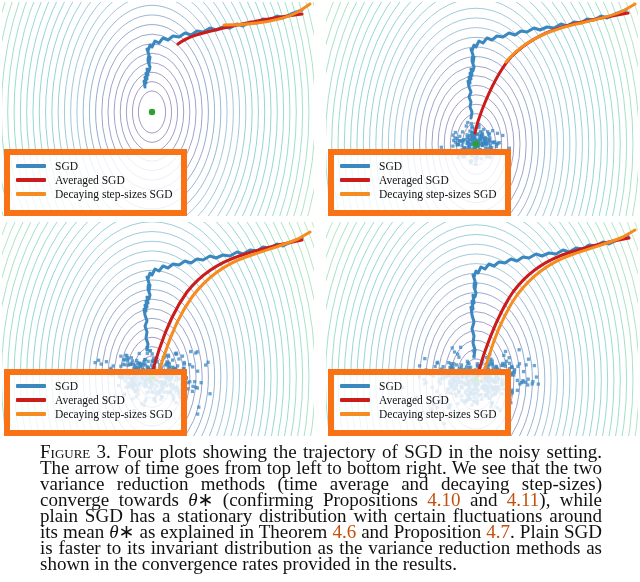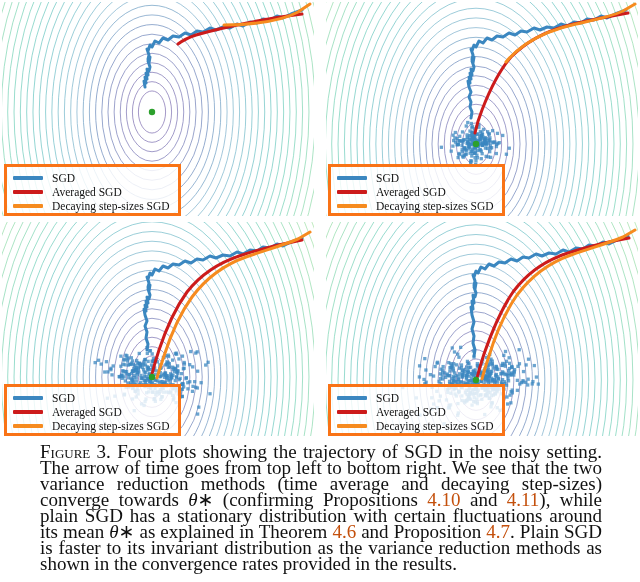--- a/index.html
+++ b/index.html
@@ -8,22 +8,22 @@
   .panels{position:absolute;left:0;top:0;width:640px;height:440px;}
   .panel{position:absolute;width:312px;height:214px;}
   .p1{left:2px;top:2px;}
   .p2{left:326px;top:2px;}
   .p3{left:2px;top:222px;}
   .p4{left:326px;top:222px;}
   .panel svg{display:block;width:312px;height:214px;}
   .legend-box{
     position:absolute;
     background:rgba(255,255,255,0.82);
-    border:3px solid #f97316;
-    padding:4px 8px 0 6px;
+    border:6px solid #f97316;
+    padding:4px 8px 9px 6px;
     box-sizing:border-box;
   }
   .legend-row{display:flex;align-items:center;height:14px;}
   .swatch{width:30px;height:4px;border-radius:1px;margin-right:9px;flex:0 0 auto;}
   .legend-label{
     font-family:"Liberation Serif",serif;
     font-size:11.5px;
     color:#111;
     white-space:nowrap;
     line-height:14px;

